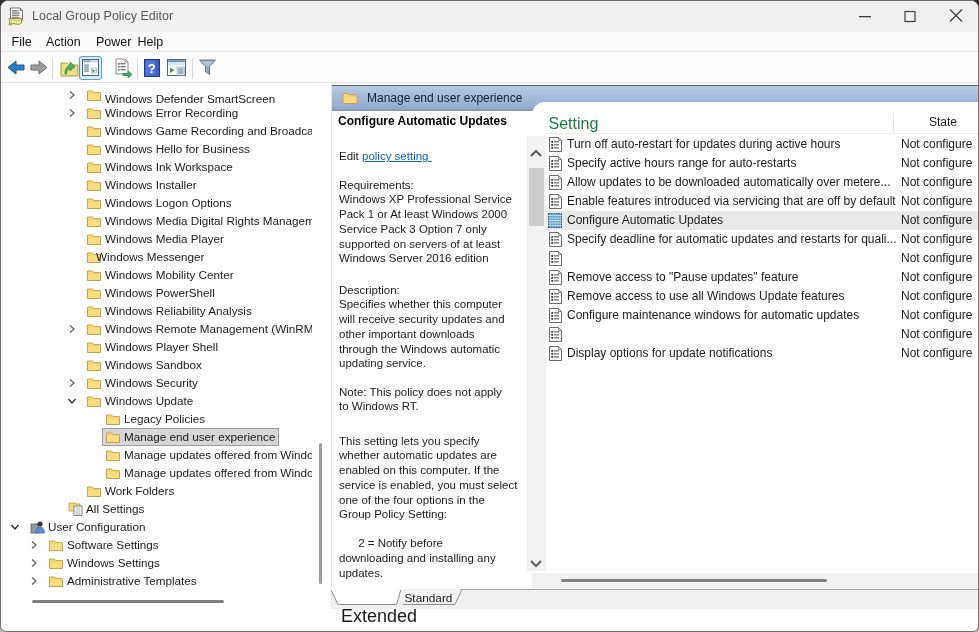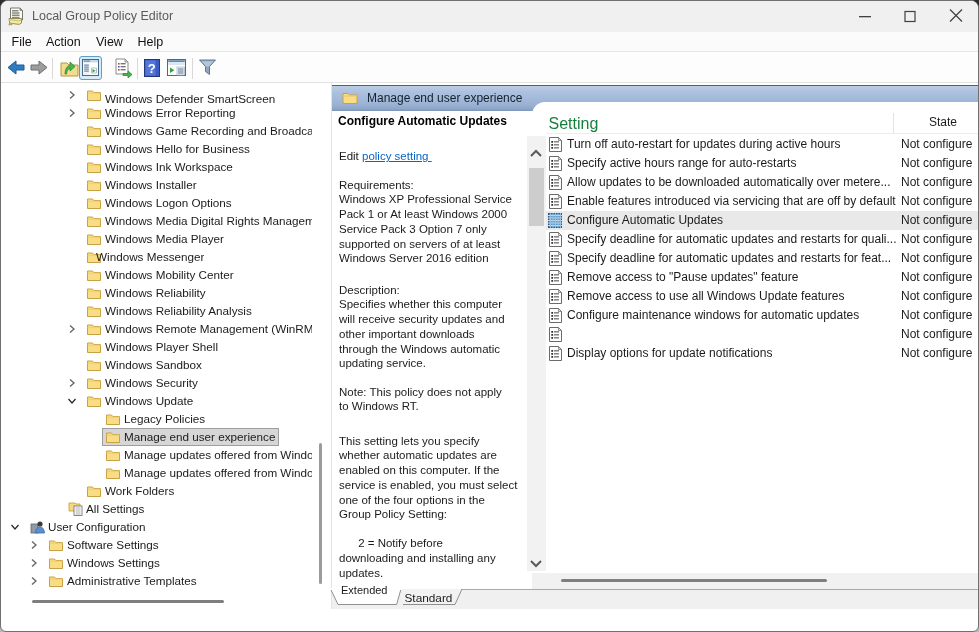--- a/index.html
+++ b/index.html
@@ -62,21 +62,21 @@
       <rect x="6" y="5.5" width="10" height="10" fill="none" stroke="#404040" stroke-width="1.2"></rect>
     </svg>
     <svg class="abs" style="left:944px;top:4px" width="24" height="24" viewBox="0 0 24 24">
       <path d="M5 4.5 L17 16.5 M17 4.5 L5 16.5" stroke="#404040" stroke-width="1.2"></path>
     </svg>
   </div>
 
   <div id="menubar">
     <span class="menu" style="left:10.5px">File</span>
     <span class="menu" style="left:45px">Action</span>
-    <span class="menu" style="left:95px">View</span>
+    <span class="menu" style="left:95px">Power</span>
     <span class="menu" style="left:136.5px">Help</span>
   </div>
 
   <div id="toolbar">
     <svg class="abs" style="left:6px;top:5px" width="19" height="19" viewBox="0 0 19 19">
       <path d="M17 7 v5 h-8 v4 l-8 -6.5 8 -6.5 v4 z" fill="#2e7cc2" stroke="#1c5c96" stroke-width="1"></path>
     </svg>
     <svg class="abs" style="left:28px;top:5px" width="19" height="19" viewBox="0 0 19 19">
       <path d="M2 7 v5 h8 v4 l8 -6.5 -8 -6.5 v4 z" fill="#9d9d9d" stroke="#6f6f6f" stroke-width="1"></path>
     </svg>
@@ -144,21 +144,21 @@
         <span style="position:absolute;left:103px;top:4px;max-width:207px;overflow:hidden;display:inline-block;height:18px">Windows Defender SmartScreen</span>
       </div>
       <div class="tr" style="top:21px;left:0;width:329px">
         <svg class="chev" style="left:65px;top:4px" width="10" height="10" viewBox="0 0 10 10">
           <path d="M3 1.5 L7 5 L3 8.5" fill="none" stroke="#636363" stroke-width="1.3"></path>
         </svg>
         <svg class="abs" style="left:85px;top:3px" width="14" height="12" viewBox="0 0 14 12">
           <path d="M0.5 2 h5 l1.3 1.5 h6.7 v8 H0.5 z" fill="#f9dd84" stroke="#c9a145" stroke-width="1"></path>
           <path d="M0.5 4.2 h13" stroke="#eecb67" stroke-width="1"></path>
         </svg>
-        <span style="position:absolute;left:103px;top:0;max-width:207px;overflow:hidden;display:inline-block;height:18px">Windows Error Reporting</span>
+        <span style="position:absolute;left:103px;top:0;max-width:207px;overflow:hidden;display:inline-block;height:18px">Windows Error Recording</span>
       </div>
       <div class="tr" style="top:39px;left:0;width:329px">
         <svg class="abs" style="left:85px;top:3px" width="14" height="12" viewBox="0 0 14 12">
           <path d="M0.5 2 h5 l1.3 1.5 h6.7 v8 H0.5 z" fill="#f9dd84" stroke="#c9a145" stroke-width="1"></path>
           <path d="M0.5 4.2 h13" stroke="#eecb67" stroke-width="1"></path>
         </svg>
         <span style="position:absolute;left:103px;top:0;max-width:207px;overflow:hidden;display:inline-block;height:18px">Windows Game Recording and Broadcasting</span>
       </div>
       <div class="tr" style="top:57px;left:0;width:329px">
         <svg class="abs" style="left:85px;top:3px" width="14" height="12" viewBox="0 0 14 12">
@@ -214,21 +214,21 @@
           <path d="M0.5 2 h5 l1.3 1.5 h6.7 v8 H0.5 z" fill="#f9dd84" stroke="#c9a145" stroke-width="1"></path>
           <path d="M0.5 4.2 h13" stroke="#eecb67" stroke-width="1"></path>
         </svg>
         <span style="position:absolute;left:103px;top:0;max-width:207px;overflow:hidden;display:inline-block;height:18px">Windows Mobility Center</span>
       </div>
       <div class="tr" style="top:201px;left:0;width:329px">
         <svg class="abs" style="left:85px;top:3px" width="14" height="12" viewBox="0 0 14 12">
           <path d="M0.5 2 h5 l1.3 1.5 h6.7 v8 H0.5 z" fill="#f9dd84" stroke="#c9a145" stroke-width="1"></path>
           <path d="M0.5 4.2 h13" stroke="#eecb67" stroke-width="1"></path>
         </svg>
-        <span style="position:absolute;left:103px;top:0;max-width:207px;overflow:hidden;display:inline-block;height:18px">Windows Reliability</span>
+        <span style="position:absolute;left:103px;top:0;max-width:207px;overflow:hidden;display:inline-block;height:18px">Windows PowerShell</span>
       </div>
       <div class="tr" style="top:219px;left:0;width:329px">
         <svg class="abs" style="left:85px;top:3px" width="14" height="12" viewBox="0 0 14 12">
           <path d="M0.5 2 h5 l1.3 1.5 h6.7 v8 H0.5 z" fill="#f9dd84" stroke="#c9a145" stroke-width="1"></path>
           <path d="M0.5 4.2 h13" stroke="#eecb67" stroke-width="1"></path>
         </svg>
         <span style="position:absolute;left:103px;top:0;max-width:207px;overflow:hidden;display:inline-block;height:18px">Windows Reliability Analysis</span>
       </div>
       <div class="tr" style="top:237px;left:0;width:329px">
         <svg class="chev" style="left:65px;top:4px" width="10" height="10" viewBox="0 0 10 10">
@@ -477,21 +477,20 @@
         <svg class="abs" style="left:3px;top:2px" width="13" height="15" viewBox="0 0 13 15">
           <path d="M0.5 0.5 h9 l3 3 v11 h-12z" fill="#fff" stroke="#6b6b6b" stroke-width="1"></path>
           <path d="M9.5 0.5 l3 3 h-3z" fill="#e0e0e0" stroke="#6b6b6b" stroke-width="0.7"></path>
           <rect x="2.3" y="4" width="1.8" height="1.8" fill="#333"></rect>
           <rect x="5" y="4.3" width="5" height="1.1" fill="#555"></rect>
           <rect x="2.3" y="7" width="1.8" height="1.8" fill="#333"></rect>
           <rect x="5" y="7.3" width="5" height="1.1" fill="#555"></rect>
           <rect x="2.3" y="10" width="1.8" height="1.8" fill="#333"></rect>
           <rect x="5" y="10.3" width="5" height="1.1" fill="#555"></rect>
         </svg>
-        <span style="position:absolute;left:21px;top:0">Specify deadline for automatic updates and restarts for feat...</span>
         <span style="position:absolute;left:355px;top:0;width:71px;overflow:hidden;display:inline-block;height:19px">Not configured</span>
       </div>
       <div class="lr" style="left:214px;top:184.8px;width:433px;">
         <svg class="abs" style="left:3px;top:2px" width="13" height="15" viewBox="0 0 13 15">
           <path d="M0.5 0.5 h9 l3 3 v11 h-12z" fill="#fff" stroke="#6b6b6b" stroke-width="1"></path>
           <path d="M9.5 0.5 l3 3 h-3z" fill="#e0e0e0" stroke="#6b6b6b" stroke-width="0.7"></path>
           <rect x="2.3" y="4" width="1.8" height="1.8" fill="#333"></rect>
           <rect x="5" y="4.3" width="5" height="1.1" fill="#555"></rect>
           <rect x="2.3" y="7" width="1.8" height="1.8" fill="#333"></rect>
           <rect x="5" y="7.3" width="5" height="1.1" fill="#555"></rect>
@@ -560,20 +559,20 @@
     <div class="sbtrack" style="left:200px;top:490px;width:447px;height:18px;background:#f1f1f1"></div>
     <div class="abs" style="left:229px;top:496px;width:266px;height:3px;background:#7f7f7f;border-radius:2px"></div>
 
     <div class="abs" style="left:0;top:506px;width:647px;height:20px;background:#f0f0f0;border-top:1px solid #a9a9a9"></div>
     <svg class="abs" style="left:-6px;top:505px" width="145" height="20" viewBox="0 0 145 20">
       <path d="M73 1 H136 L129 16.5 H77 Z" fill="#f2f2f2"></path>
       <path d="M136 1 L129 16.5 H77" fill="none" stroke="#8f8f8f" stroke-width="1"></path>
       <path d="M4.6 1 H75 L70.6 16.5 H12 Z" fill="#ffffff" stroke="#8f8f8f" stroke-width="1"></path>
       <path d="M3 1 H76" stroke="#ffffff" stroke-width="2"></path>
     </svg>
-    <span class="txt" style="left:9px;top:501px;font-size:11px">Extended</span>
+    <span class="txt" style="left:9px;top:523px;font-size:18px">Extended</span>
     <span class="txt" style="left:72.5px;top:507.5px;font-size:11.8px">Standard</span>
   </div>
 
 
   <div class="abs" style="left:318px;top:442px;width:2.5px;height:141px;background:#9b9b9b;border-radius:2px"></div>
   <div class="abs" style="left:31px;top:599px;width:192px;height:2.5px;background:#7f7f7f;border-radius:2px"></div>
 </div>
 
 </body></html>

